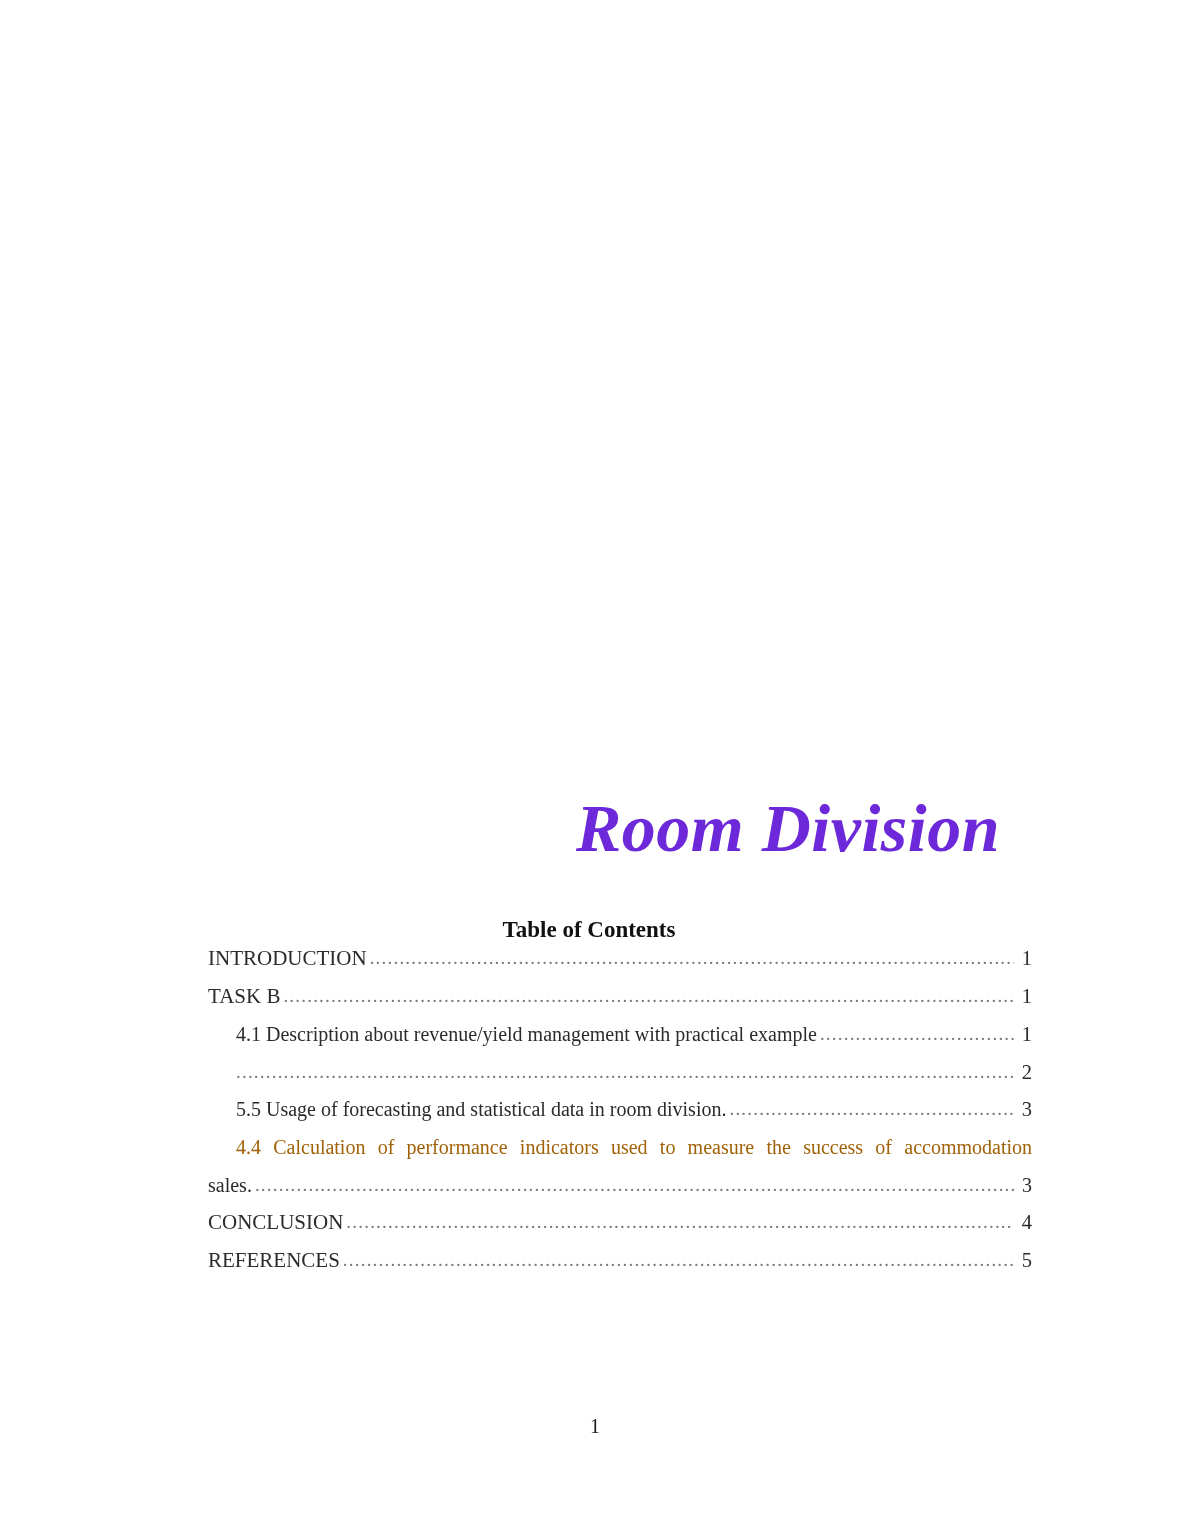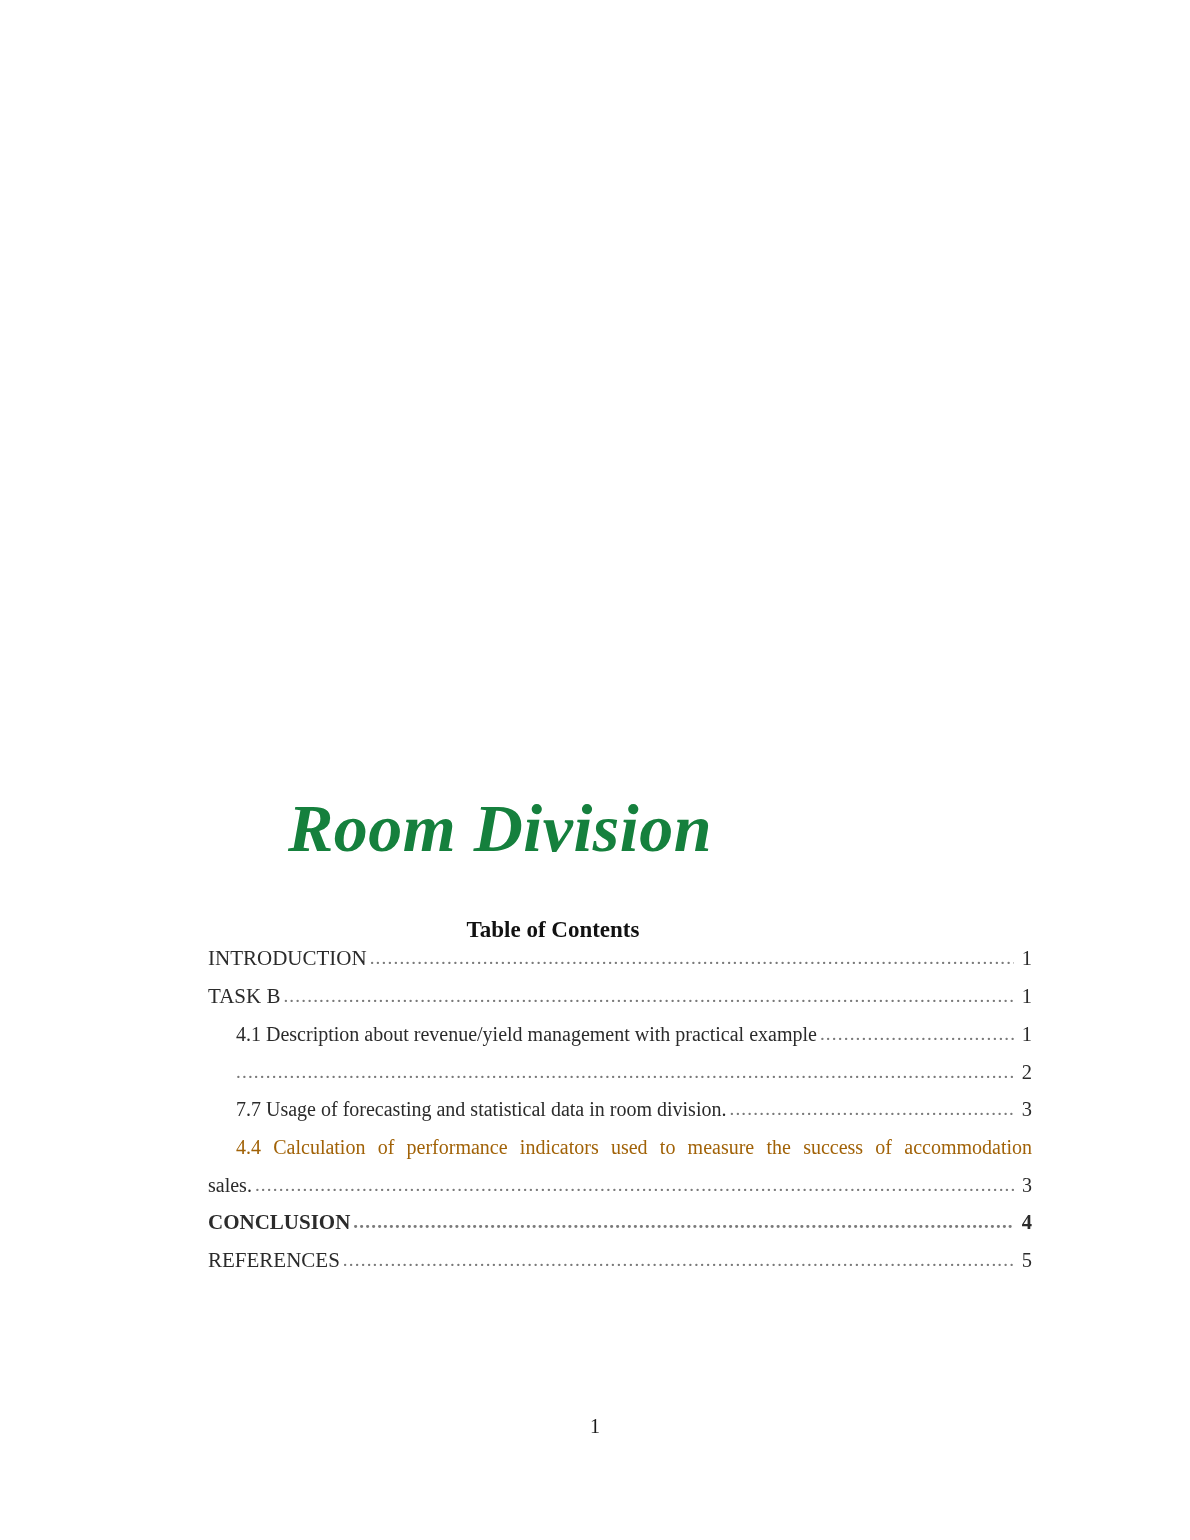--- a/index.html
+++ b/index.html
@@ -20,40 +20,41 @@
     position: absolute;
     inset: 0;
     padding: 0;
   }
 
   .doc-title {
     position: absolute;
     top: 745px;
     left: 0;
     width: 1000px;
-    text-align: center;
+    text-align: right;
     font-family: "Liberation Serif", serif;
     font-weight: bold;
     font-style: italic;
     font-size: 68px;
     letter-spacing: 0.5px;
-    color: #15803d;
+    color: #6d28d9;
     line-height: 1.1;
   }
 
   .toc-heading {
     position: absolute;
     top: 898px;
     left: 0;
     width: 1106px;
     text-align: center;
     font-family: "Liberation Serif", serif;
     font-weight: bold;
     font-size: 23px;
     color: #111111;
+    padding-left: 36px;
   }
 
   .toc {
     position: absolute;
     top: 948px;
     left: 208px;
     width: 824px;
   }
 
   .toc-entry {
@@ -163,35 +164,35 @@
       <span class="leader">......................................................................................................................................................</span>
       <span class="page-num">1</span>
     </div>
 
     <div class="toc-entry level-2">
       <span class="leader">......................................................................................................................................................</span>
       <span class="page-num">2</span>
     </div>
 
     <div class="toc-entry level-2">
-      <span class="label">7.7 Usage of forecasting and statistical data in room division.</span>
+      <span class="label">5.5 Usage of forecasting and statistical data in room division.</span>
       <span class="leader">......................................................................................................................................................</span>
       <span class="page-num">3</span>
     </div>
 
     <div class="toc-entry level-2 wrapped">
       <span class="line-justified">4.4  Calculation  of  performance  indicators  used  to  measure  the  success  of  accommodation</span>
       <span class="second-line">
         <span class="label">sales.</span>
         <span class="leader">......................................................................................................................................................</span>
         <span class="page-num">3</span>
       </span>
     </div>
 
-    <div class="toc-entry level-1" style="margin-top:17px;font-weight:bold;">
+    <div class="toc-entry level-1" style="margin-top:17px;">
       <span class="label">CONCLUSION</span>
       <span class="leader">......................................................................................................................................................</span>
       <span class="page-num">4</span>
     </div>
 
     <div class="toc-entry level-1">
       <span class="label">REFERENCES</span>
       <span class="leader">......................................................................................................................................................</span>
       <span class="page-num">5</span>
     </div>

